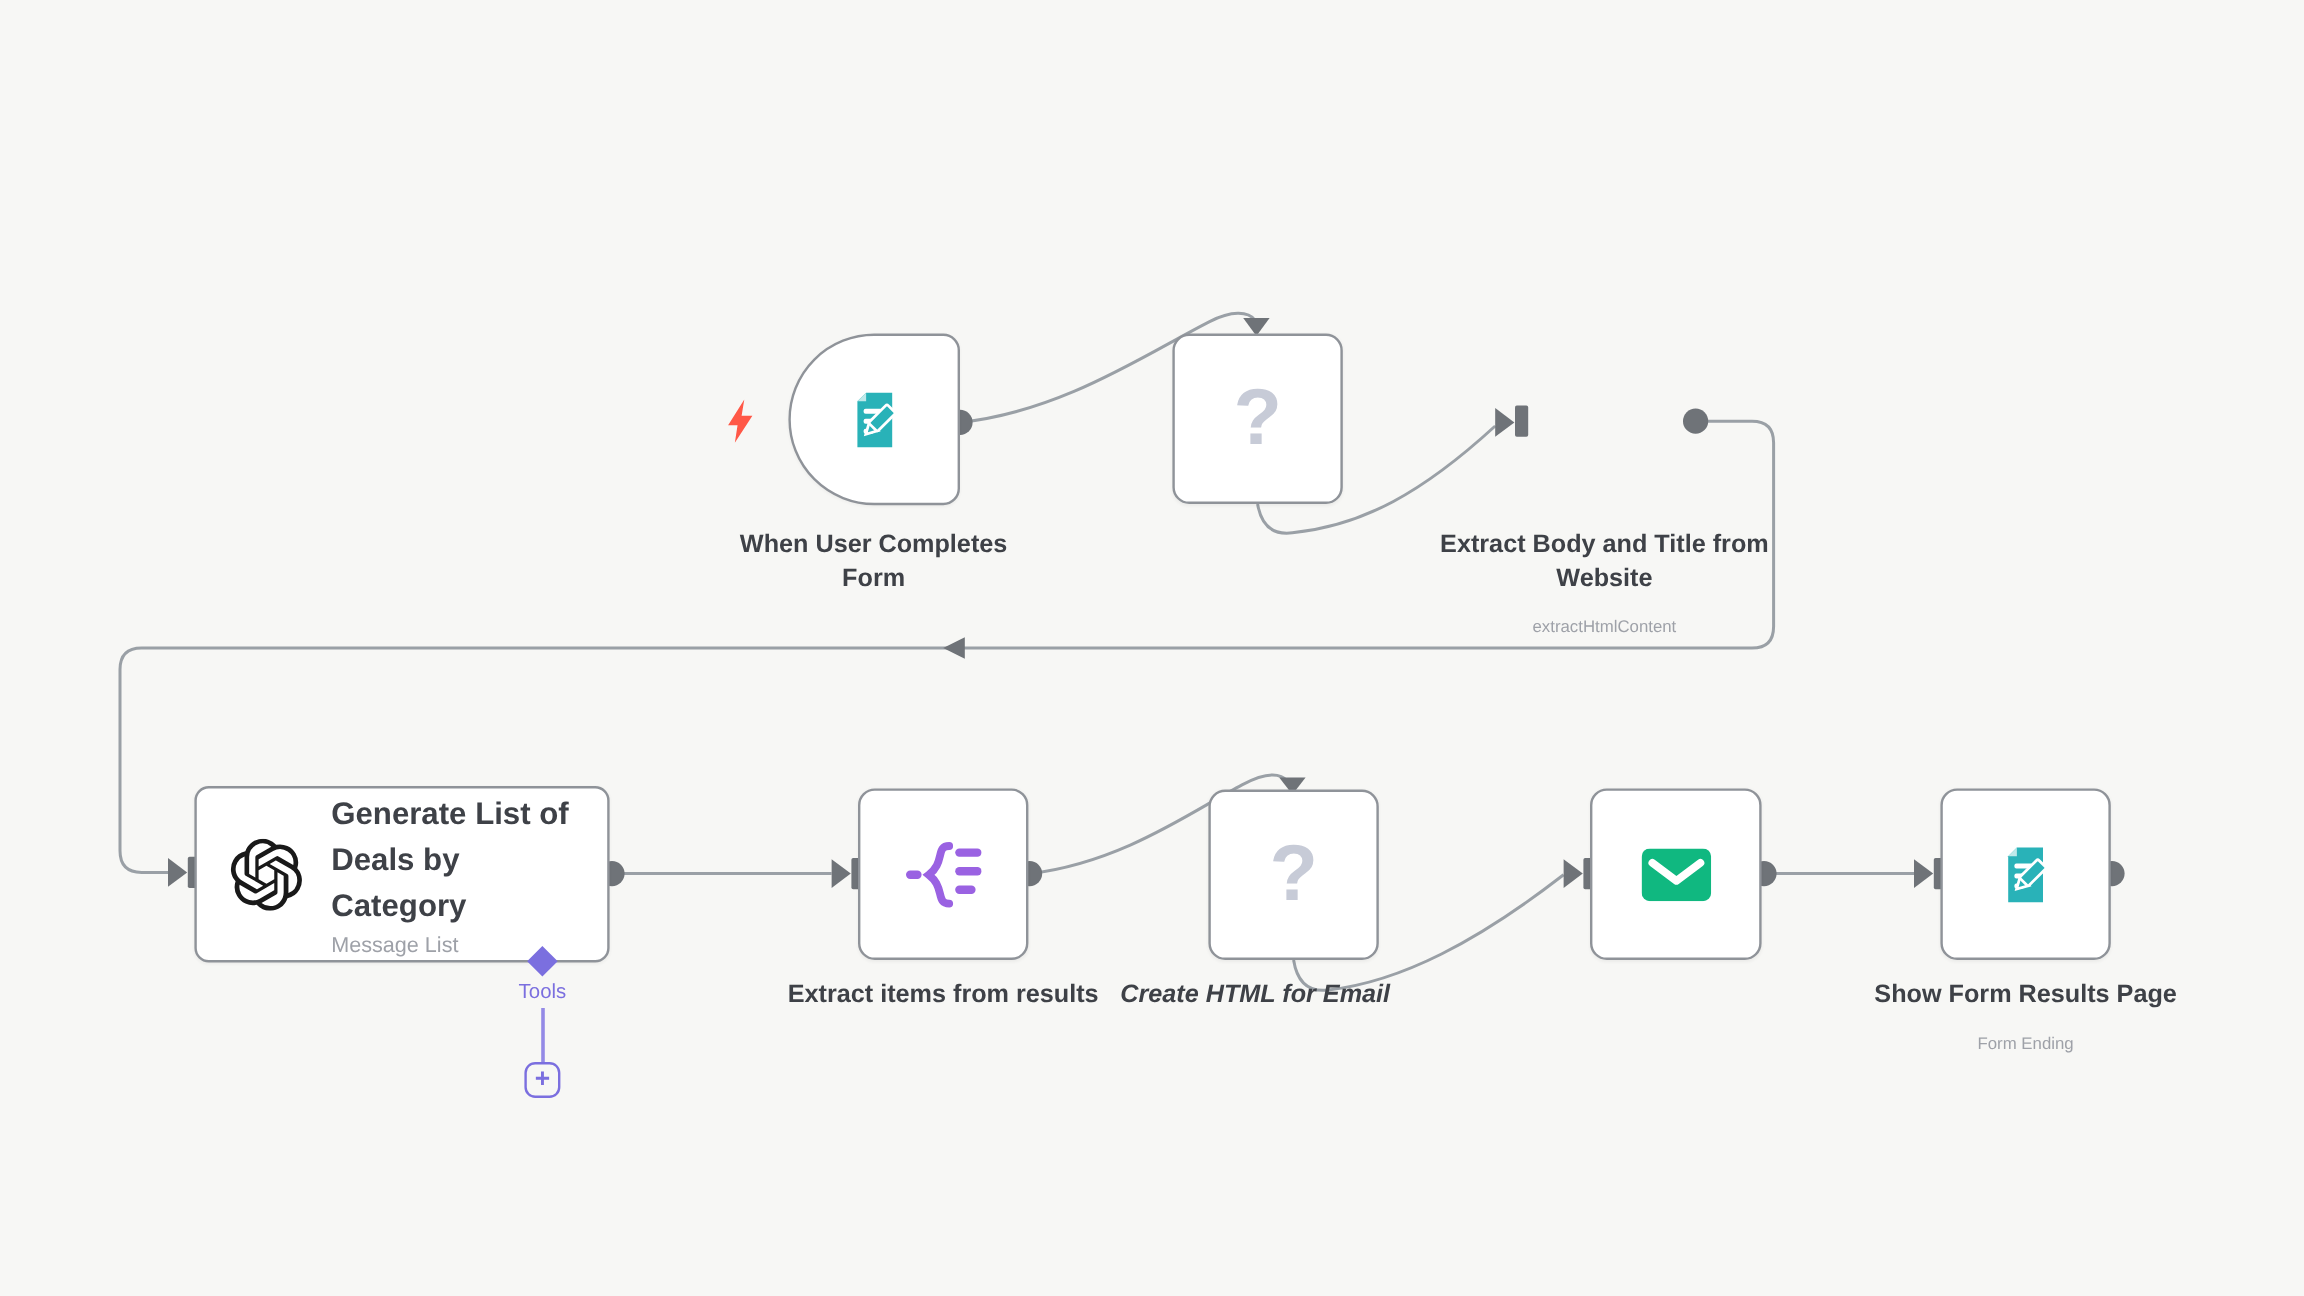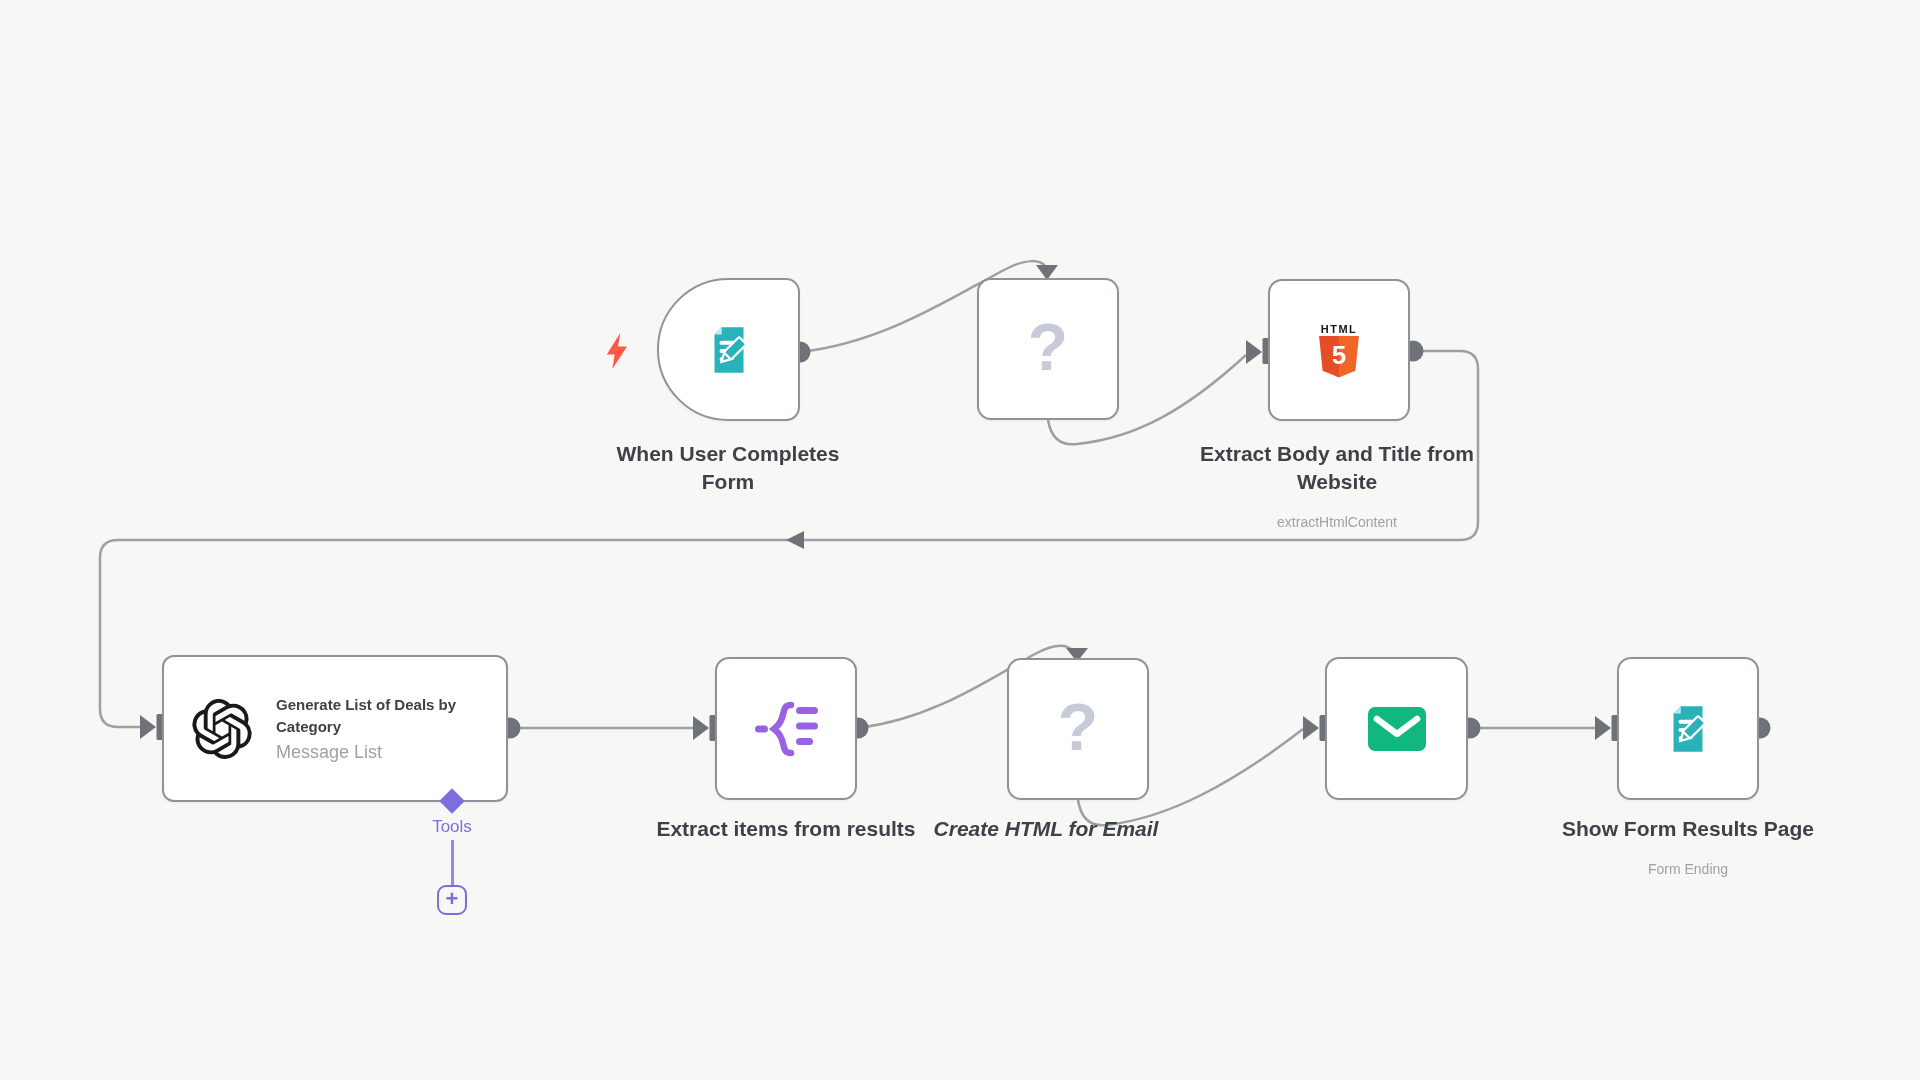--- a/index.html
+++ b/index.html
@@ -32,21 +32,21 @@
     position:absolute;text-align:center;color:#3e4147;
     font-size:21px;font-weight:600;line-height:28px;
   }
   .node-label .sub{
     font-weight:400;color:#9ea1a8;font-size:14px;line-height:24px;margin-top:14px;
   }
   .nowrap{white-space:nowrap;}
 
   
   .llm-content{display:flex;align-items:center;gap:24px;padding-left:28px;width:100%;box-sizing:border-box;}
-  .llm-text .t{font-size:15px;font-weight:600;color:#3e4147;line-height:22px;width:210px;}
+  .llm-text .t{font-size:26px;font-weight:600;color:#3e4147;line-height:38px;width:210px;}
   .llm-text .s{font-size:18px;color:#9ea1a8;margin-top:4px;}
 
   
   .html5{width:46px;text-align:center;}
   .html5 .word{font-size:11px;font-weight:800;letter-spacing:1.5px;color:#17181a;margin-bottom:1px;}
   .html5 .shield{
     width:40px;height:42px;margin:0 auto;position:relative;
     background:linear-gradient(90deg,#e44d26 50%,#f16529 50%);
     clip-path:polygon(0% 0%,100% 0%,91% 84%,50% 100%,9% 84%);
     display:flex;align-items:center;justify-content:center;
@@ -123,28 +123,20 @@
     </svg>
   </div>
   <div class="node-label" style="left:593px;top:440px;width:270px;">
     <div>When User Completes Form</div>
   </div>
 
   <div class="node" style="left:977px;top:278px;width:142px;height:142px;">
     <span class="q-glyph">?</span>
   </div>
 
-  <div class="node" style="left:1268px;top:279px;width:142px;height:142px;">
-    <div class="html5">
-      <div class="word">HTML</div>
-      <div class="shield">
-        <span class="five">5</span>
-      </div>
-    </div>
-  </div>
   <div class="node-label" style="left:1192px;top:440px;width:290px;">
     <div>Extract Body and Title from Website</div>
     <div class="sub">extractHtmlContent</div>
   </div>
 
   <div class="node" style="left:162px;top:655px;width:346px;height:147px;border-radius:12px;justify-content:flex-start;">
     <div class="llm-content">
       <svg width="60" height="60" viewBox="0 0 24 24">
         <path fill="#191919" d="M22.2819 9.8211a5.9847 5.9847 0 0 0-.5157-4.9108 6.0462 6.0462 0 0 0-6.5098-2.9A6.0651 6.0651 0 0 0 4.9807 4.1818a5.9847 5.9847 0 0 0-3.9977 2.9 6.0462 6.0462 0 0 0 .7427 7.0966 5.98 5.98 0 0 0 .511 4.9107 6.051 6.051 0 0 0 6.5146 2.9001A5.9847 5.9847 0 0 0 13.2599 24a6.0557 6.0557 0 0 0 5.7718-4.2058 5.9894 5.9894 0 0 0 3.9977-2.9001 6.0557 6.0557 0 0 0-.7475-7.073zm-9.022 12.6081a4.4755 4.4755 0 0 1-2.8764-1.0408l.1419-.0804 4.7783-2.7582a.7948.7948 0 0 0 .3927-.6813v-6.7369l2.02 1.1686a.071.071 0 0 1 .038.052v5.5826a4.504 4.504 0 0 1-4.4945 4.4944zm-9.6607-4.1254a4.4708 4.4708 0 0 1-.5346-3.0137l.142.0852 4.783 2.7582a.7712.7712 0 0 0 .7806 0l5.8428-3.3685v2.3324a.0804.0804 0 0 1-.0332.0615L9.74 19.9502a4.4992 4.4992 0 0 1-6.1408-1.6464zM2.3408 7.8956a4.485 4.485 0 0 1 2.3655-1.9728V11.6a.7664.7664 0 0 0 .3879.6765l5.8144 3.3543-2.0201 1.1685a.0757.0757 0 0 1-.071 0l-4.8303-2.7865A4.504 4.504 0 0 1 2.3408 7.8956zm16.5963 3.8558L13.1038 8.364 15.1192 7.2a.0757.0757 0 0 1 .071 0l4.8303 2.7913a4.4944 4.4944 0 0 1-.6765 8.1042v-5.6772a.79.79 0 0 0-.407-.667zm2.0107-3.0231l-.142-.0852-4.7735-2.7818a.7759.7759 0 0 0-.7854 0L9.409 9.2297V6.8974a.0662.0662 0 0 1 .0284-.0615l4.8303-2.7866a4.4992 4.4992 0 0 1 6.6802 4.66zM8.3065 12.863l-2.02-1.1638a.0804.0804 0 0 1-.038-.0567V6.0742a4.4992 4.4992 0 0 1 7.3757-3.4537l-.142.0805L8.704 5.459a.7948.7948 0 0 0-.3927.6813zm1.0976-2.3654l2.602-1.4998 2.6069 1.4998v2.9994l-2.5974 1.4997-2.6067-1.4997Z"></path>
       </svg>

